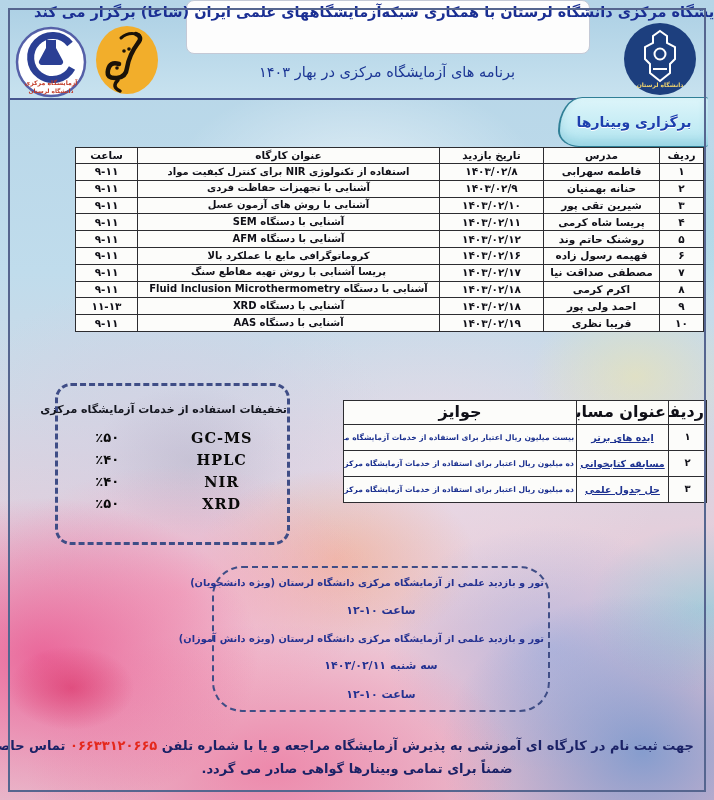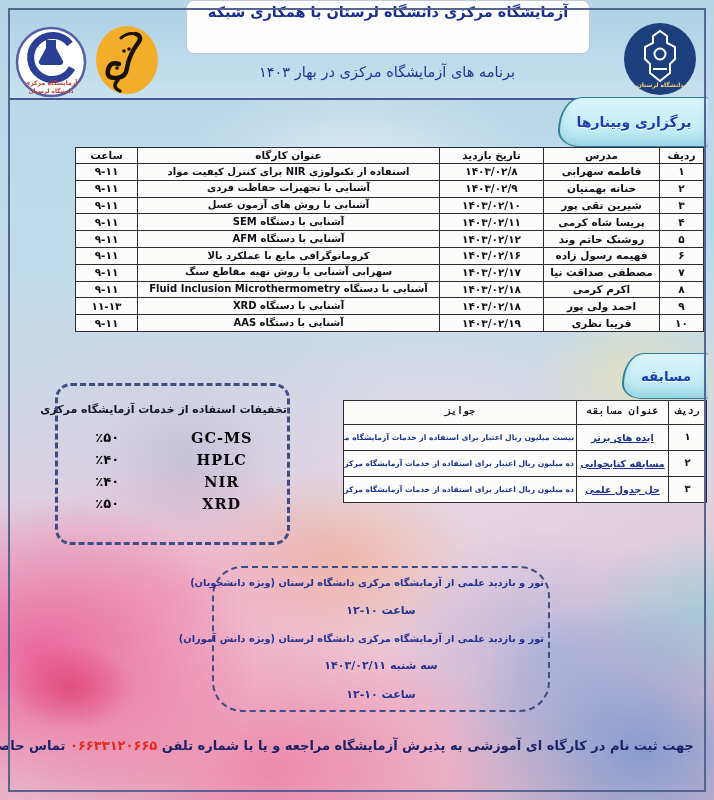--- a/index.html
+++ b/index.html
@@ -55,21 +55,21 @@
 
   
   table.tbl{position:absolute;border-collapse:collapse;background:#fcfcfa;z-index:3;table-layout:fixed;}
   table.tbl th,table.tbl td{border:1px solid #2c2c30;font-weight:bold;padding:0 2px;
     text-align:center;overflow:hidden;white-space:nowrap;line-height:1.05;}
   .webinars{left:75px;top:147px;width:628px;}
   .webinars th{height:15px;font-size:10.5px;color:#101018;}
   .webinars td{height:15.8px;font-size:10.5px;color:#101018;}
   .webinars td.c-title{font-size:10px;}
   .comp{left:343px;top:400px;width:363px;}
-  .comp th{height:23px;font-size:10px;color:#101018;font-family:Liberation Mono, monospace;}
+  .comp th{height:23px;font-size:16px;color:#101018;}
   .comp td{height:25px;color:#1c3190;}
   .comp td.c-no{font-size:10px;color:#101018;}
   .comp td.c-ctitle{font-size:9.5px;text-decoration:underline;}
   .comp td.c-prize{font-size:7.6px;letter-spacing:-.2px;}
 
   
   .discount{position:absolute;left:55px;top:383px;width:235px;height:162px;box-sizing:border-box;
     border:3px dashed #3f4d86;border-radius:16px;z-index:3;padding-top:16px;}
   .d-title{text-align:center;font-weight:bold;color:#14161f;font-size:11px;line-height:16px;white-space:nowrap;}
   .d-grid{margin-top:8px;}
@@ -99,20 +99,21 @@
 <body>
 
 <div class="poster">
   <div class="faint-figure"></div>
   <div class="frame"></div>
 
   <header class="band"></header>
 
   <div class="title-box">
     <div>آزمایشگاه مرکزی دانشگاه لرستان با همکاری شبکه</div>
+    <div>آزمایشگاههای علمی ایران (شاعا) برگزار می کند</div>
   </div>
   <div class="subtitle">برنامه های آزمایشگاه مرکزی در بهار ۱۴۰۳</div>
 
   <svg class="logo logo-univ" width="76" height="76" viewBox="0 0 76 76">
     <circle cx="38" cy="38" r="36" fill="#1d3f7e"></circle>
     <g stroke="#ffffff" fill="none" stroke-width="2">
       <path d="M38 10 l7 5 v7 l8 4 v12 l-5 5 v9 l-10 8 -10 -8 v-9 l-5 -5 V26 l8 -4 v-7 z"></path>
       <circle cx="38" cy="33" r="5.5"></circle>
       <path d="M31 48 h14"></path>
     </g>
@@ -200,21 +201,21 @@
       <td>۶</td>
       <td>فهیمه رسول زاده</td>
       <td>۱۴۰۳/۰۲/۱۶</td>
       <td class="c-title">کروماتوگرافی مایع با عملکرد بالا</td>
       <td>۹-۱۱</td>
     </tr>
     <tr>
       <td>۷</td>
       <td>مصطفی صداقت نیا</td>
       <td>۱۴۰۳/۰۲/۱۷</td>
-      <td class="c-title">سهرابی آشنایی با روش تهیه مقاطع سنگ</td>
+      <td class="c-title">پریسا آشنایی با روش تهیه مقاطع سنگ</td>
       <td>۹-۱۱</td>
     </tr>
     <tr>
       <td>۸</td>
       <td>اکرم کرمی</td>
       <td>۱۴۰۳/۰۲/۱۸</td>
       <td class="c-title">آشنایی با دستگاه Fluid Inclusion Microthermometry</td>
       <td>۹-۱۱</td>
     </tr>
     <tr>
@@ -227,23 +228,20 @@
     <tr>
       <td>۱۰</td>
       <td>فریبا نظری</td>
       <td>۱۴۰۳/۰۲/۱۹</td>
       <td class="c-title">آشنایی با دستگاه AAS</td>
       <td>۹-۱۱</td>
     </tr>
   </tbody>
     </table>
 
-  <div class="banner banner-comp">
-    <span>مسابقه</span>
-  </div>
 
   <table class="tbl comp">
     <colgroup>
         <col style="width:38px">
         <col style="width:92px">
         <col style="width:233px">
       </colgroup>
     <tbody>
         <tr>
       <th>ردیف</th>
@@ -295,14 +293,15 @@
     <div class="t-sub">ساعت ۱۰-۱۲</div>
     <div class="t-main">تور و بازدید علمی از آزمایشگاه مرکزی دانشگاه لرستان (ویژه دانش آموزان)</div>
     <div class="t-sub">سه شنبه ۱۴۰۳/۰۲/۱۱</div>
     <div class="t-sub">ساعت ۱۰-۱۲</div>
   </div>
 
   <div class="footer">
     <div class="f1">
       <span>جهت ثبت نام در کارگاه ای آموزشی به پذیرش آزمایشگاه مراجعه و یا با شماره تلفن </span><span class="phone">۰۶۶۳۳۱۲۰۶۶۵</span><span> تماس حاصل فرمایید.</span>
     </div>
+    <div class="f2">ضمناً برای تمامی وبینارها گواهی صادر می گردد.</div>
   </div>
 </div>
 
 </body></html>

